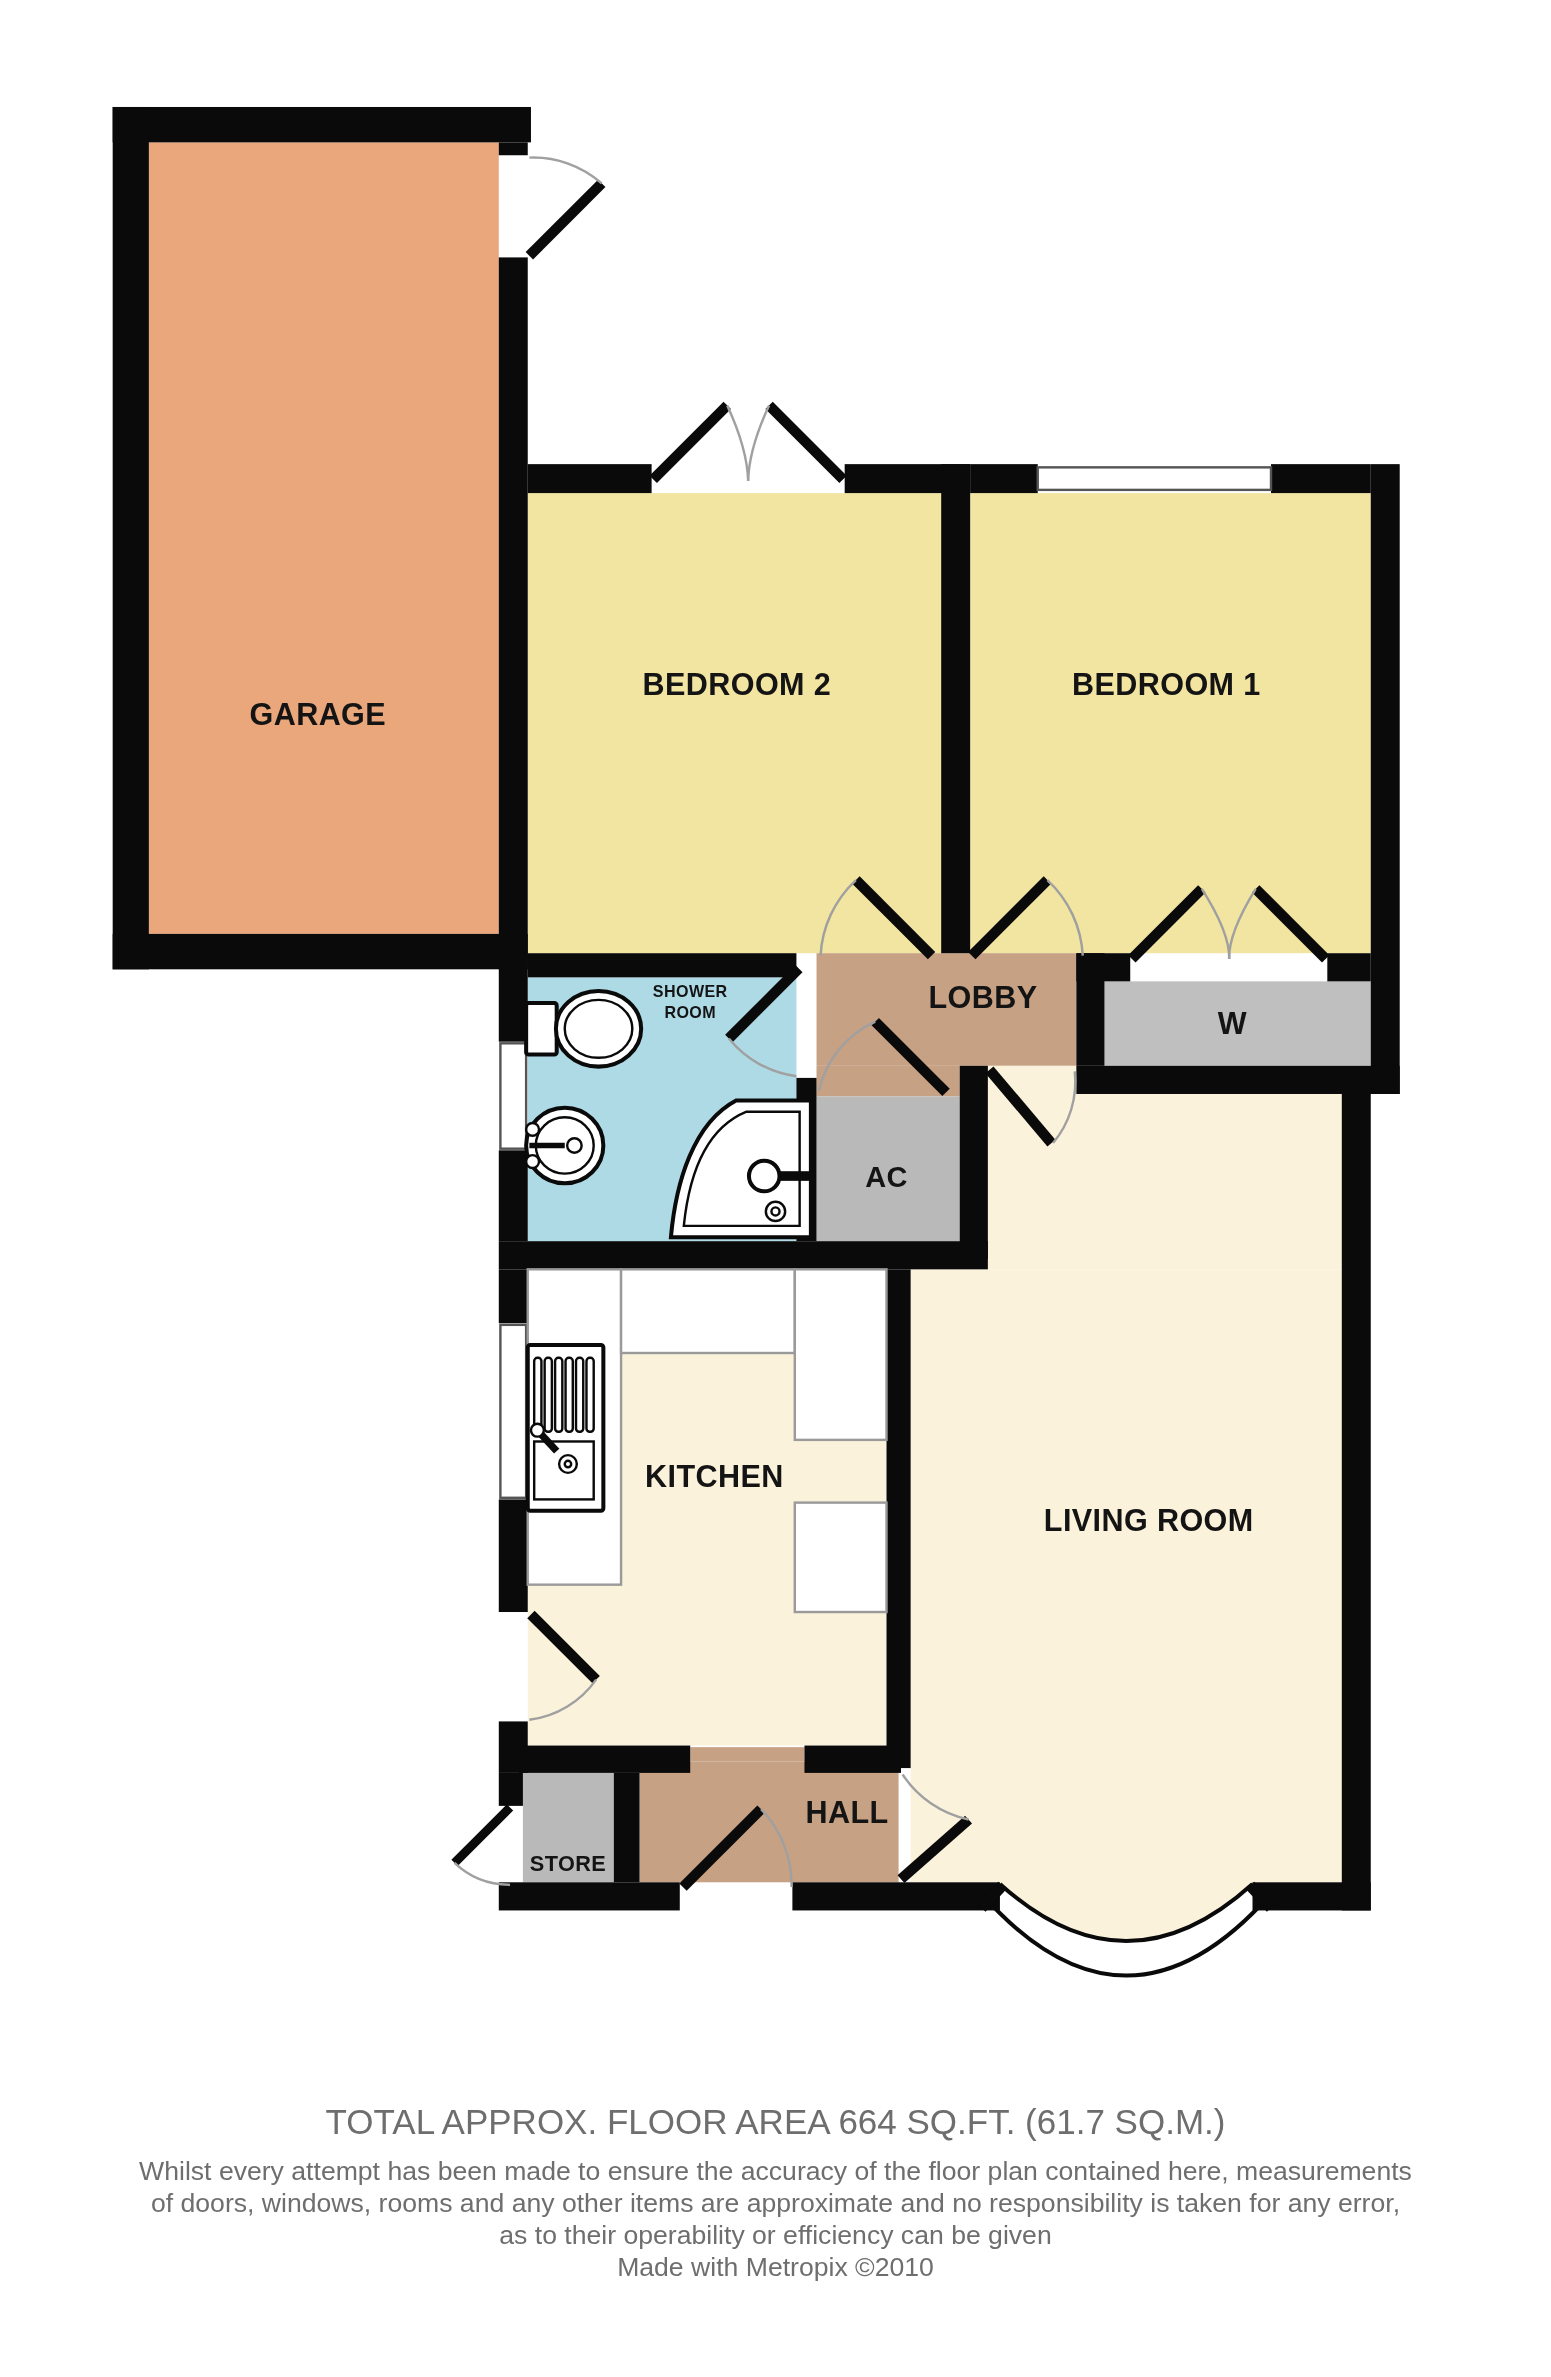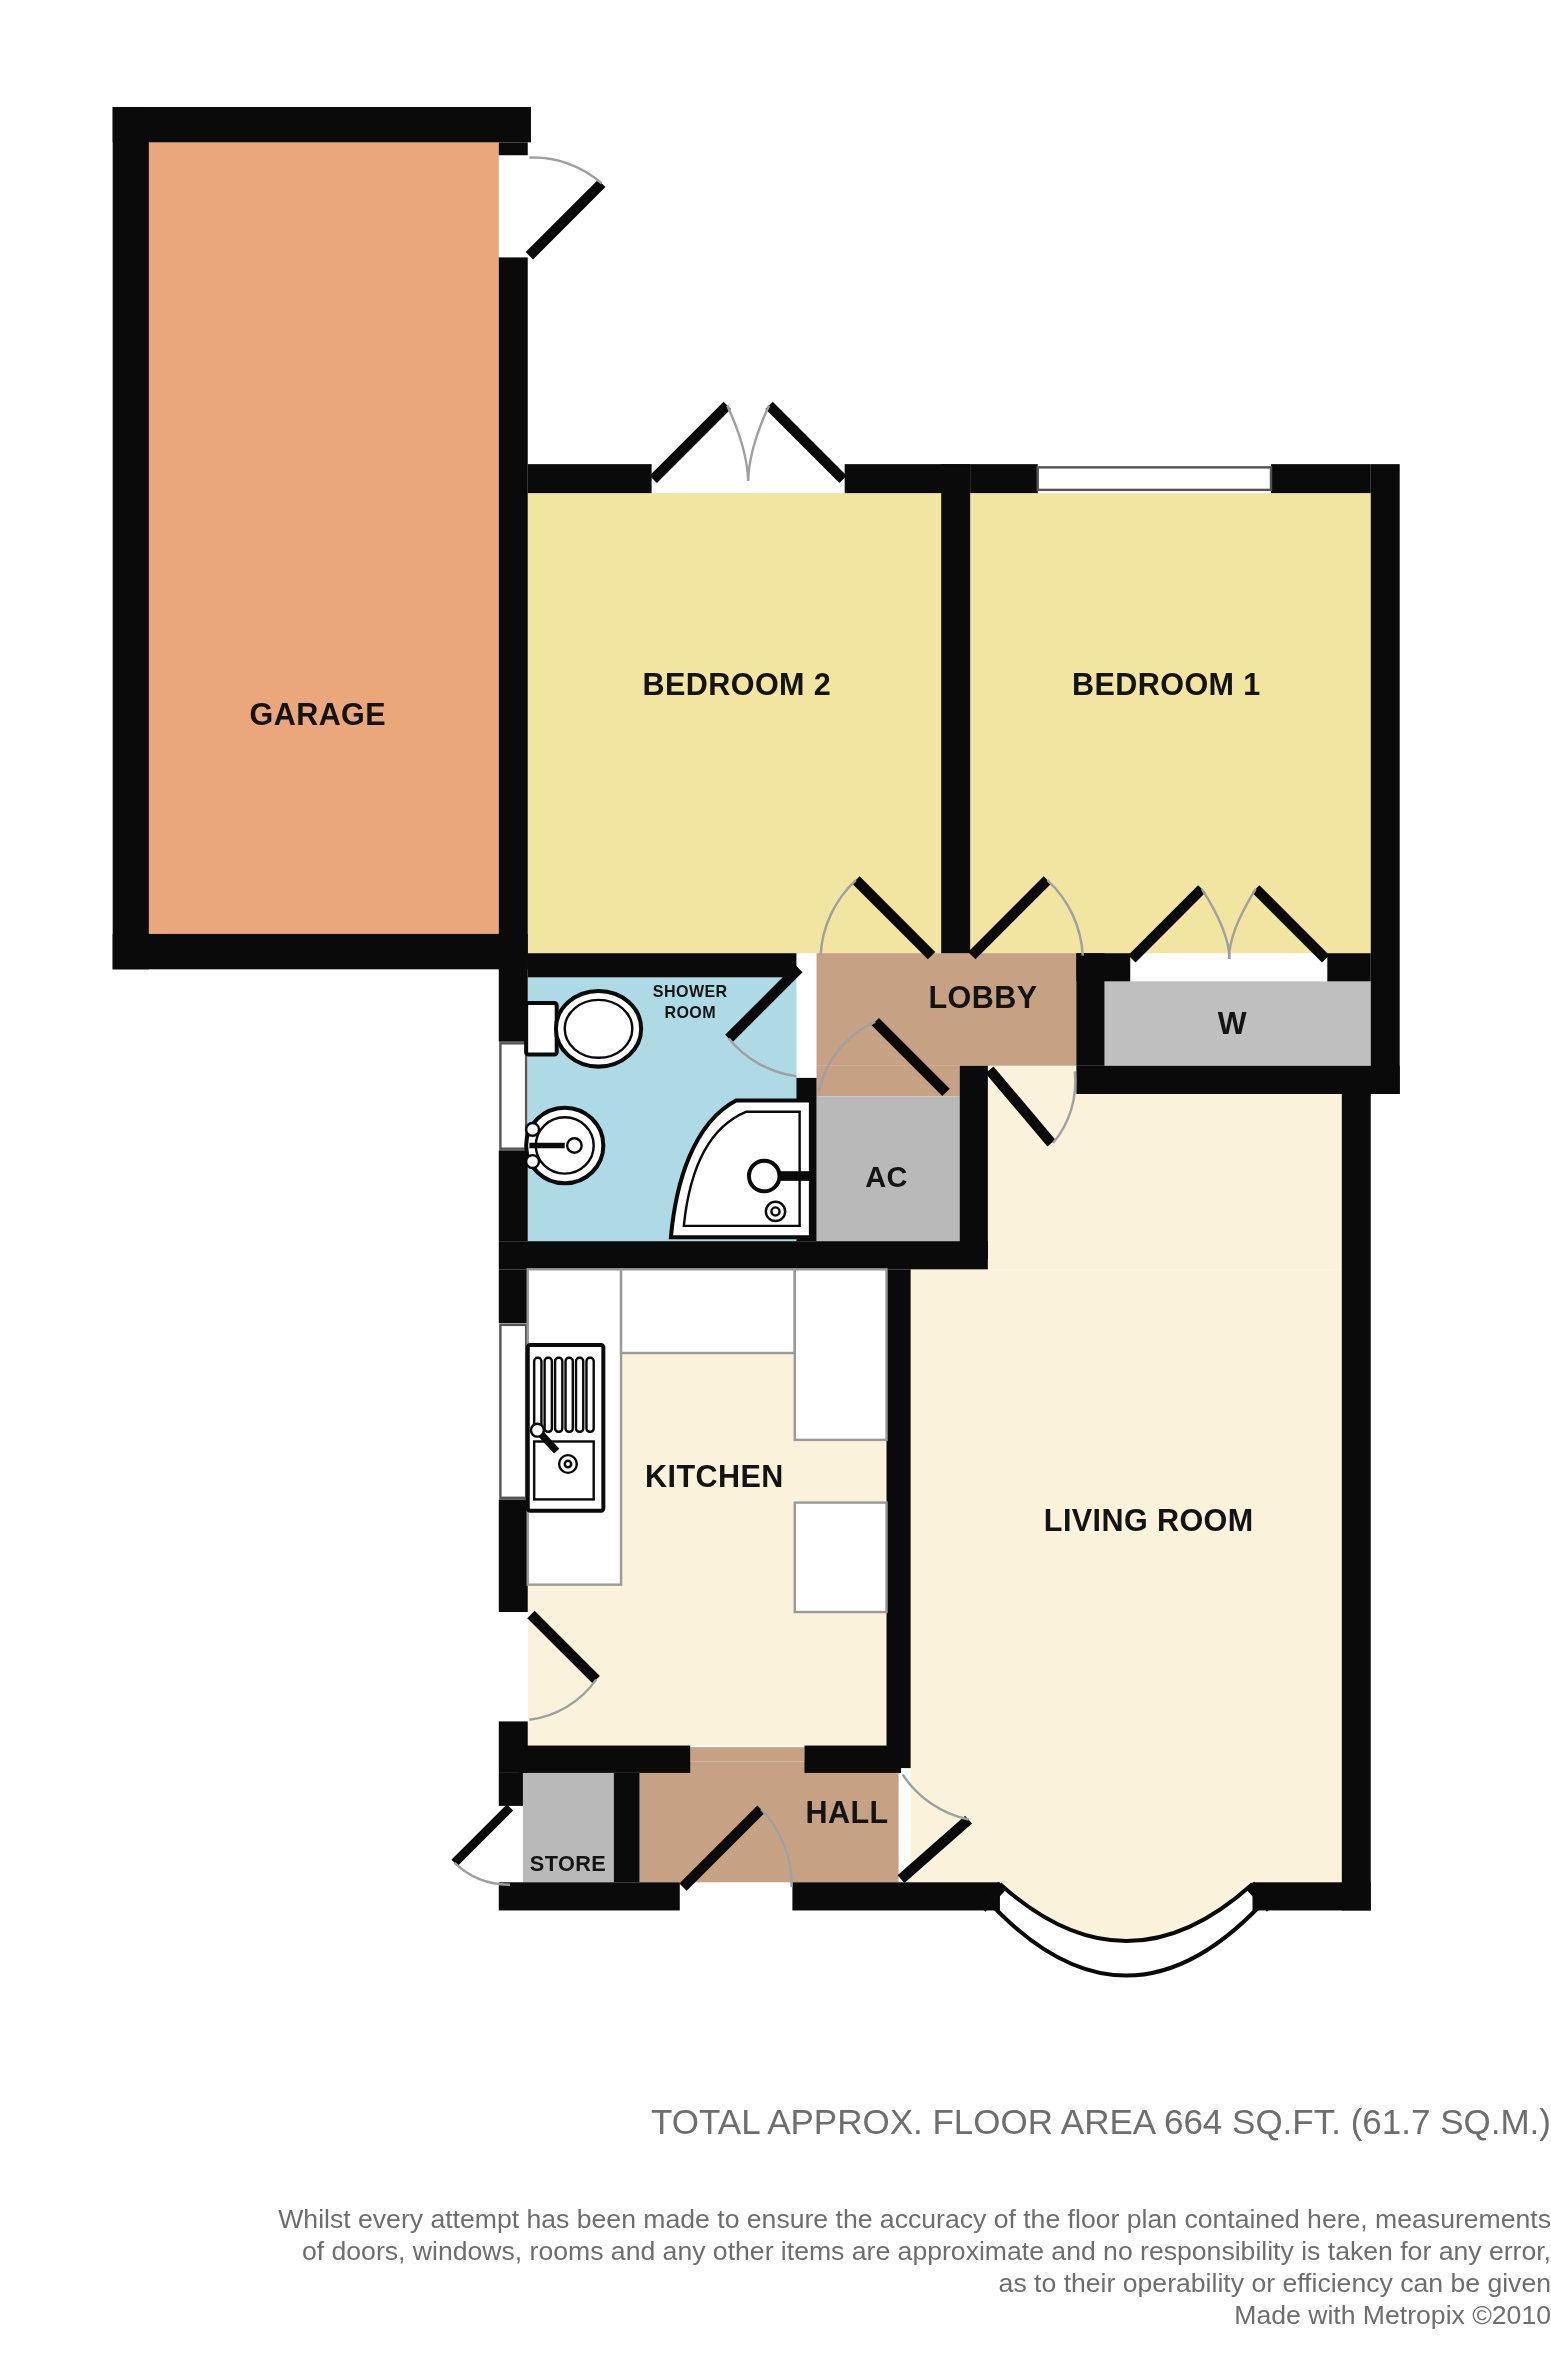--- a/index.html
+++ b/index.html
@@ -10,23 +10,23 @@
   .leaf{stroke:#0a0a0a;stroke-width:13;fill:none;}
   .leaf-s{stroke:#0a0a0a;stroke-width:11;fill:none;}
   .arc{stroke:#a0a0a0;stroke-width:3;fill:none;}
   .win{fill:#ffffff;stroke:#555;stroke-width:3;}
   .counter{fill:#ffffff;stroke:#9a9a9a;stroke-width:3;}
   .fix5{fill:#ffffff;stroke:#0a0a0a;stroke-width:5;}
   .fix3{fill:#ffffff;stroke:#0a0a0a;stroke-width:3;}
   .fix3n{fill:none;stroke:#0a0a0a;stroke-width:3;}
   .room-label{fill:#141414;font-weight:bold;text-anchor:middle;letter-spacing:0.5px;}
   .fs38{font-size:38px;} .fs36{font-size:36px;} .fs27{font-size:27px;} .fs20{font-size:20px;}
-  .footer{position:absolute;left:0;width:1551px;text-align:right;color:#6e6e6e;}
+  .footer{position:absolute;left:0;width:1551px;text-align:center;color:#6e6e6e;}
   .footer-title{top:2102px;font-size:35px;}
-  .footer-body{top:2155px;font-size:26.6px;line-height:32px;margin-top:48px;}
+  .footer-body{top:2155px;font-size:26.6px;line-height:32px;}
 </style>
 </head>
 <body>
 
 <div class="stage">
   <svg width="1551" height="2377" viewBox="0 0 1928 2955">
 
     <g>
       <rect x="185" y="177" width="435" height="984" fill="#EAA77C"></rect>
       <rect x="656" y="613" width="548" height="572" fill="#F2E5A1"></rect>

